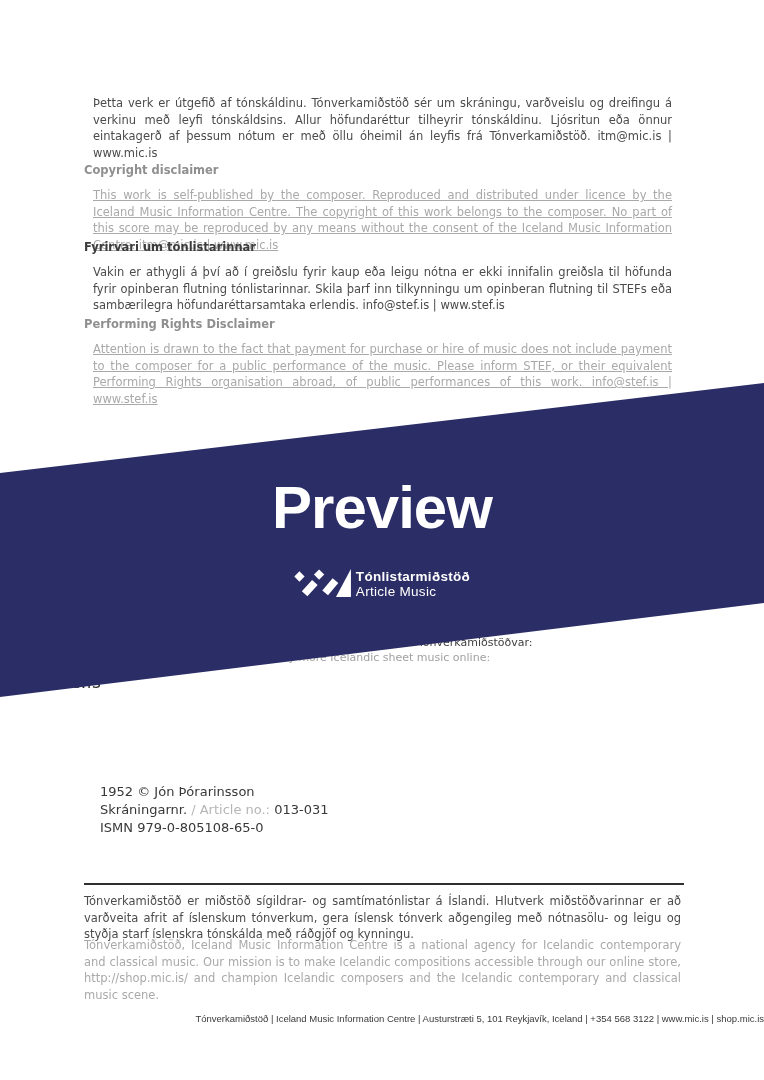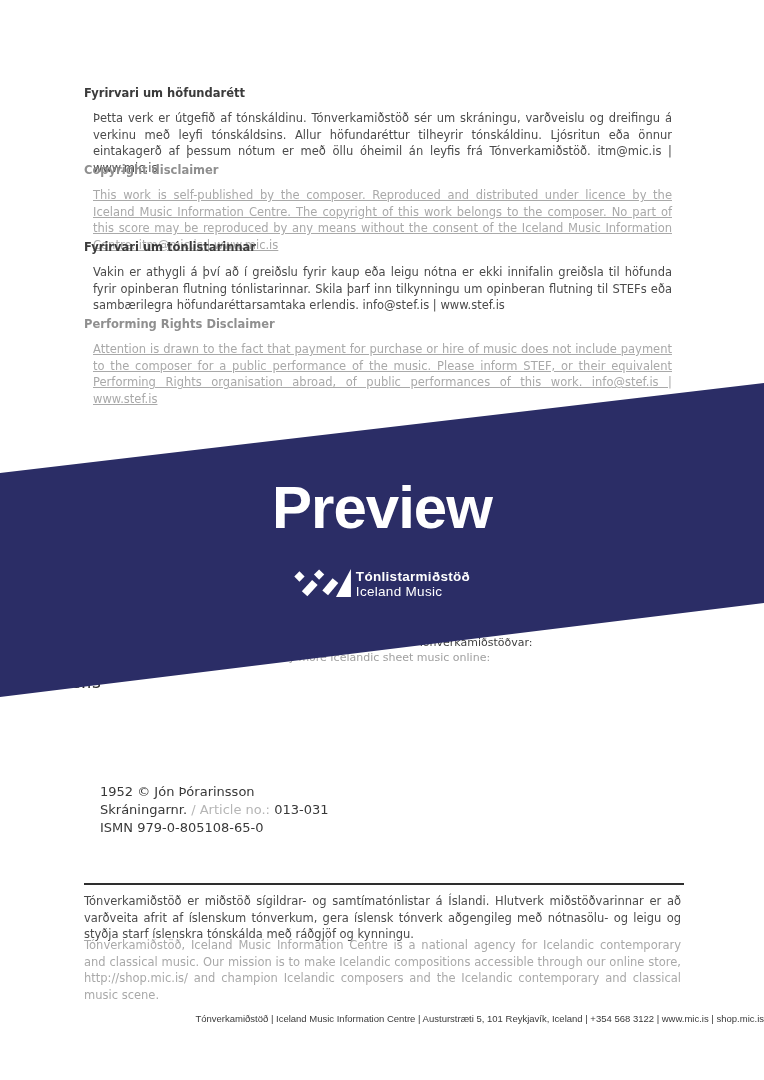--- a/index.html
+++ b/index.html
@@ -79,21 +79,20 @@
     font-family:"Liberation Sans","DejaVu Sans",sans-serif;
     font-size:9.5px;color:#3a3a3a;
   }
 </style>
 </head>
 <body>
 
 <div class="page">
 
   <div class="section s1 tone-dark">
-    <h3>Fyrirvari um höfundarétt</h3>
     <p>Þetta verk er útgefið af tónskáldinu. Tónverkamiðstöð sér um skráningu, varðveislu og dreifingu á verkinu með leyfi tónskáldsins. Allur höfundaréttur tilheyrir tónskáldinu. Ljósritun eða önnur eintakagerð af þessum nótum er með öllu óheimil án leyfis frá Tónverkamiðstöð.  itm@mic.is | www.mic.is</p>
   </div>
 
   <div class="section s2 tone-gray">
     <h3>Copyright disclaimer</h3>
     <p>This work is self-published by the composer. Reproduced and distributed under licence by the Iceland Music Information Centre. The copyright of this work belongs to the composer. No part of this score may be reproduced by any means without the consent of the Iceland Music Information Centre.  itm@mic.is | www.mic.is</p>
   </div>
 
   <div class="section s3 tone-dark">
     <h3>Fyrirvari um tónlistarinnar</h3>
@@ -116,21 +115,21 @@
         <g fill="#ffffff">
           <polygon points="6,3.5 11.5,9 6,14.5 0.5,9"></polygon>
           <line x1="11.5" y1="27.5" x2="22.5" y2="15.5" stroke="#ffffff" stroke-width="8" stroke-linecap="butt"></line>
           <polygon points="27,1.5 32.5,7 27,12.5 21.5,7"></polygon>
           <line x1="33.5" y1="26.5" x2="44.5" y2="13.5" stroke="#ffffff" stroke-width="8" stroke-linecap="butt"></line>
           <polygon points="45,31 61,1 61,31"></polygon>
         </g>
       </svg>
       <div class="logo-text">
         <div class="logo-name">Tónlistarmiðstöð</div>
-        <div class="logo-subname">Iceland Music</div>
+        <div class="logo-subname">Article Music</div>
       </div>
     </div>
   </div>
 
   <div class="credits">
     <div>1952 © Jón Þórarinsson</div>
     <div><span>Skráningarnr. </span><span class="muted">/ Article no.: </span><span>013-031</span></div>
     <div>ISMN 979-0-805108-65-0</div>
   </div>
 

